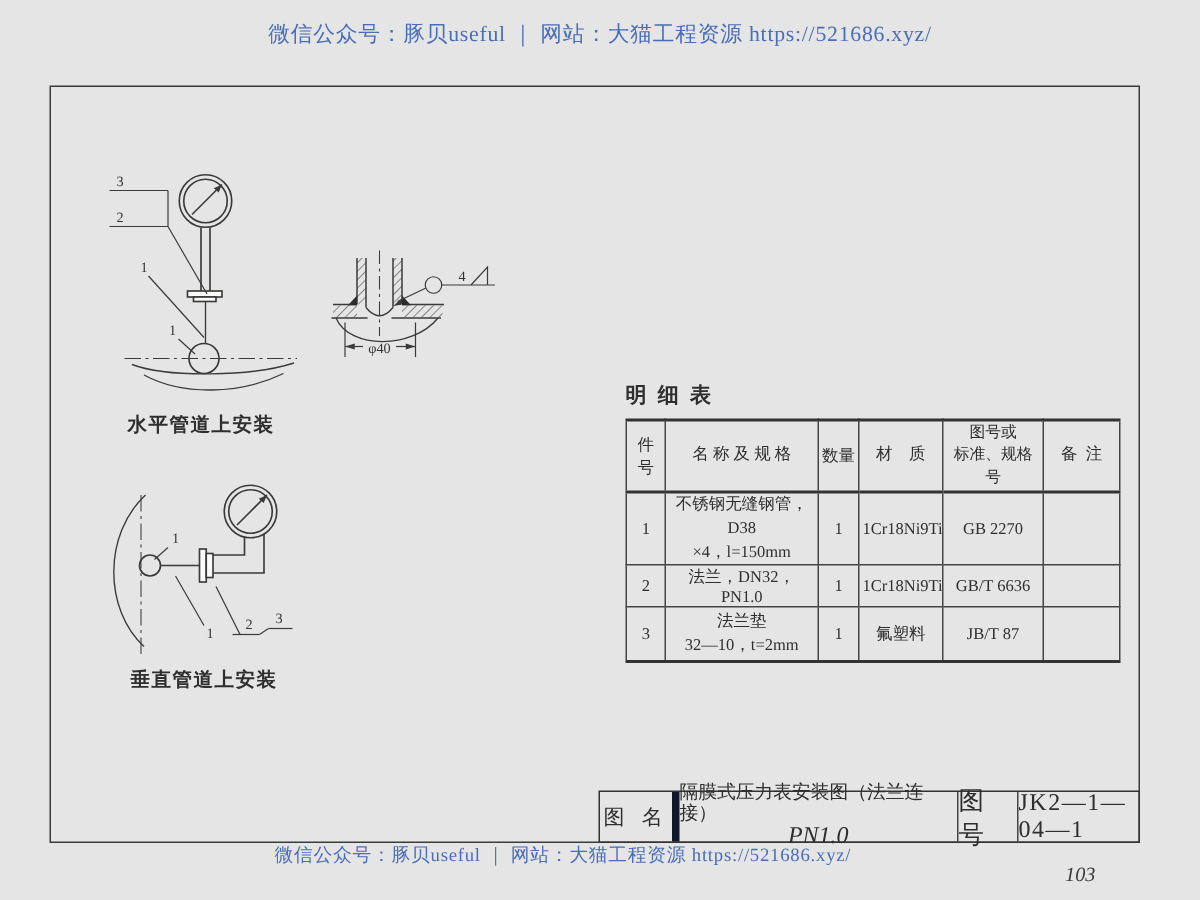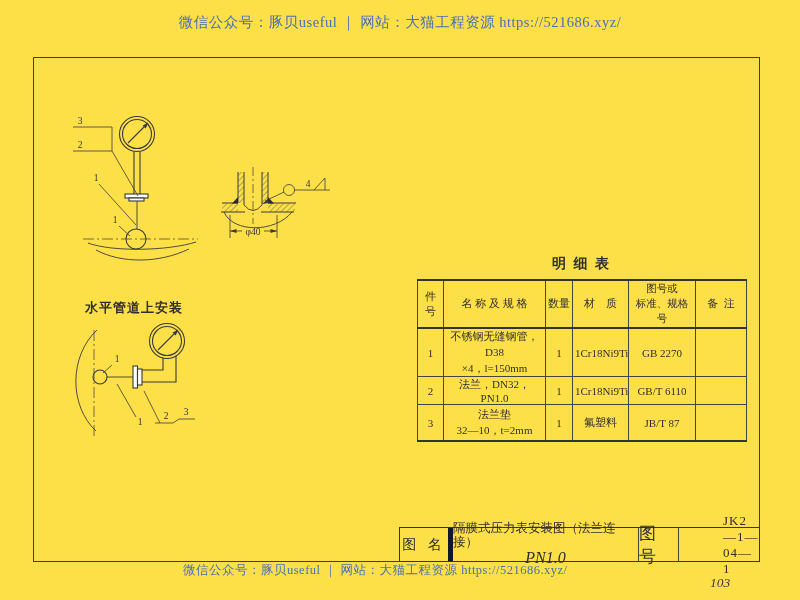--- a/index.html
+++ b/index.html
@@ -1,48 +1,48 @@
 <!DOCTYPE html>
 <html><head>
 <meta charset="utf-8">
 <style>
   html,body{margin:0;padding:0;}
-  .screen{position:relative;width:800px;height:600px;background:#fde047;overflow:hidden;
+  .screen{position:relative;width:800px;height:600px;background:#e5e5e5;overflow:hidden;
           font-family:"Liberation Serif","DejaVu Serif",serif;color:#2e2e2e;}
   .watermark{position:absolute;width:100%;text-align:center;color:#4a6db8;letter-spacing:.5px;}
   .wm-top{top:13px;font-size:14.5px;}
   .wm-bottom{top:562px;width:auto;left:183px;font-size:12.5px;text-align:left;}
   .frame{position:absolute;left:33px;top:57px;width:727px;height:505px;
          border:1.5px solid #3b3b3b;box-sizing:border-box;background:transparent;}
   svg.drawing{position:absolute;left:0;top:0;}
   .caption{position:absolute;font-size:13px;font-weight:600;letter-spacing:1px;text-align:center;width:140px;}
-  .cap-h{left:64px;top:274px;margin-top:25px;}
+  .cap-h{left:64px;top:274px;}
   .cap-v{left:66px;top:444px;}
   .instructions{position:absolute;left:430px;top:103px;width:310px;}
   .inst-title{text-align:center;font-size:14.5px;font-weight:700;letter-spacing:3px;white-space:pre-wrap;}
   .inst-body{margin-top:17px;font-size:13.5px;letter-spacing:.5px;}
   .parts{position:absolute;left:417px;top:255px;width:329px;}
-  .parts-title{text-align:center;font-size:14px;font-weight:700;letter-spacing:2px;white-space:pre-wrap;}
+  .parts-title{font-size:14px;font-weight:700;letter-spacing:2px;white-space:pre-wrap;}
   table.bom{border-collapse:collapse;margin-top:6px;width:329px;table-layout:fixed;
             border-top:2px solid #333;border-bottom:2px solid #333;}
   table.bom td,table.bom th{border:1px solid #444;font-weight:normal;font-size:11px;
             padding:0 2px;text-align:center;overflow:hidden;}
   table.bom thead th{border-bottom:2px solid #333;font-size:11px;}
   .prewrap{white-space:pre-wrap;line-height:1.45;}
   td.name{text-align:left;padding-left:5px;}
   tr.hdr{height:36px;} tr.r1{height:38px;} tr.r2{height:21px;} tr.r3{height:36px;}
   .titleblock{position:absolute;left:399px;top:527px;width:361px;height:35px;box-sizing:border-box;
               border:1.5px solid #333;display:flex;background:transparent;}
   .tb-cell{box-sizing:border-box;display:flex;align-items:center;justify-content:center;height:100%;}
   .tb-label1{width:53px;font-size:14px;letter-spacing:4px;border-right:5px solid #0f172a;}
   .tb-title{width:186px;flex-direction:column;border-right:1px solid #444;line-height:1.1;}
   .tb-title .l1{font-size:12.5px;}
   .tb-title .l2{font-size:16px;font-style:italic;}
   .tb-label2{width:40px;font-size:17px;letter-spacing:3px;border-right:1px solid #444;}
-  .tb-num{flex:1;font-size:13px;letter-spacing:1px;margin-left:44px;}
+  .tb-num{flex:1;font-size:16px;letter-spacing:1px;}
   .pageno{position:absolute;left:710px;top:575px;font-size:13.5px;font-style:italic;color:#3a3a3a;}
   text.lbl{font-size:9.5px;fill:#333;font-family:"Liberation Serif","DejaVu Serif",serif;}
 </style>
 </head>
 <body>
 
 <div class="screen">
 
   <div class="watermark wm-top">微信公众号：豚贝useful ｜ 网站：大猫工程资源 https://521686.xyz/</div>
 
@@ -147,20 +147,21 @@
         <line x1="179" y1="419" x2="195" y2="419"></line>
       </g>
       <text class="lbl" x="117" y="362" text-anchor="middle" stroke="none" fill="#333">1</text>
       <text class="lbl" x="140" y="425" text-anchor="middle" stroke="none" fill="#333">1</text>
       <text class="lbl" x="166" y="419" text-anchor="middle" stroke="none" fill="#333">2</text>
       <text class="lbl" x="186" y="415" text-anchor="middle" stroke="none" fill="#333">3</text>
     </g>
   </svg>
 
   <div class="caption cap-h">水平管道上安装</div>
+  <div class="caption cap-v">垂直管道上安装</div>
 
 
   <div class="parts">
     <div class="parts-title">明 细 表</div>
     <table class="bom">
       <colgroup>
         <col style="width:26px">
           <col style="width:102px">
           <col style="width:27px">
         <col style="width:56px">
@@ -186,21 +187,21 @@
           <td>1</td>
           <td>1Cr18Ni9Ti</td>
           <td>GB 2270</td>
           <td></td>
         </tr>
         <tr class="r2">
           <td>2</td>
           <td class="name">法兰，DN32，PN1.0</td>
           <td>1</td>
           <td>1Cr18Ni9Ti</td>
-          <td>GB/T 6110</td>
+          <td>GB/T 6636</td>
           <td></td>
         </tr>
         <tr class="r3">
           <td>3</td>
           <td class="name prewrap">法兰垫
 32—10，t=2mm</td>
           <td>1</td>
           <td>氟塑料</td>
           <td>JB/T 87</td>
           <td></td>

